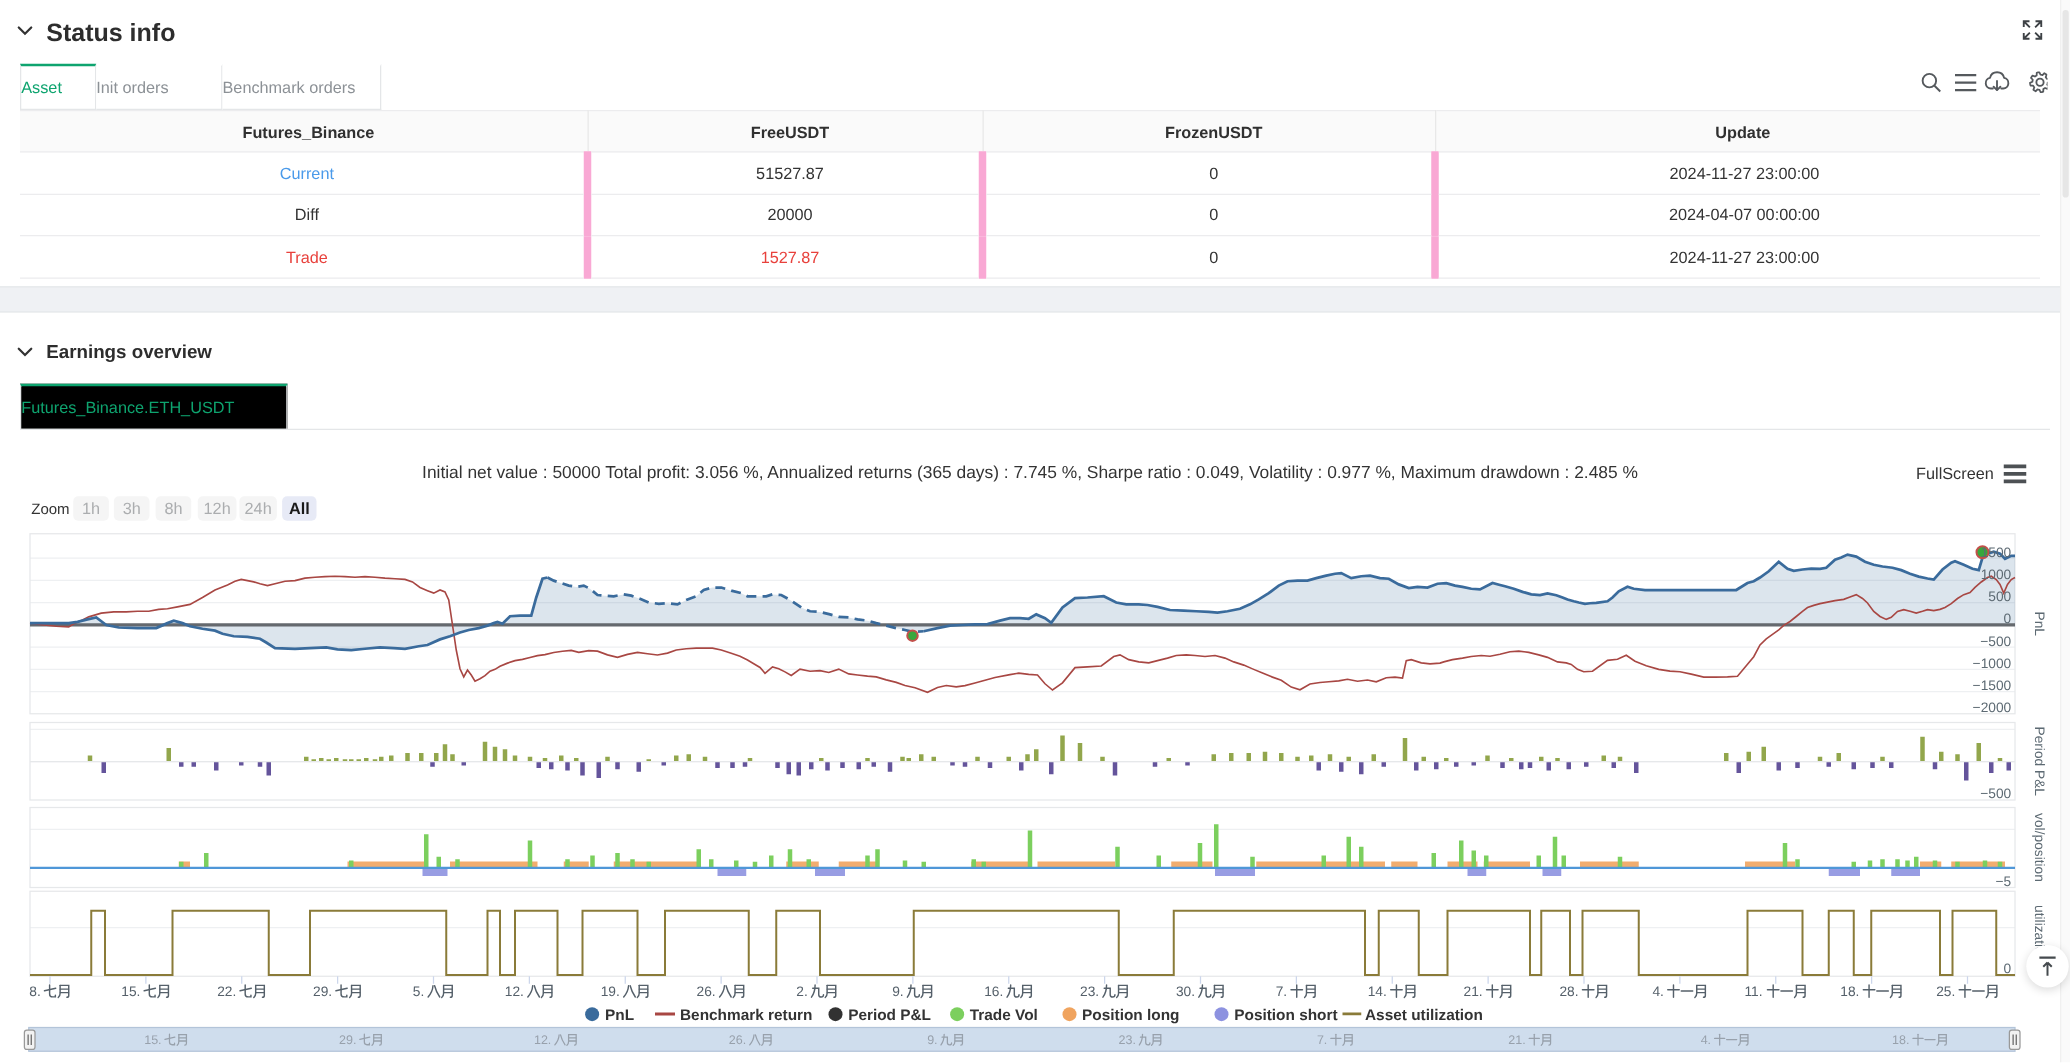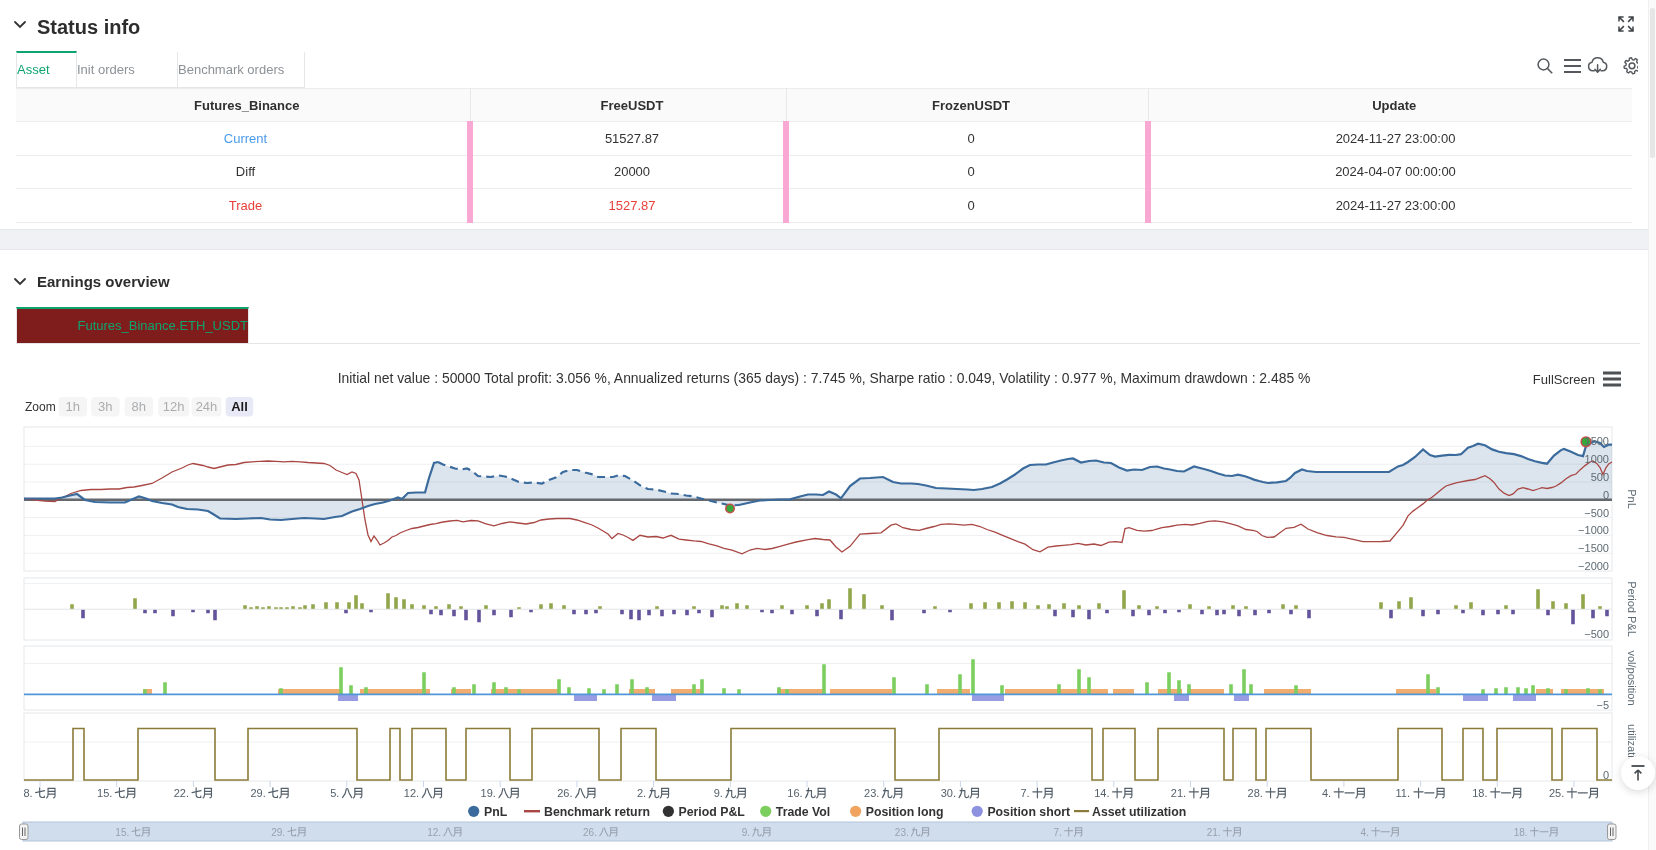--- a/index.html
+++ b/index.html
@@ -88,21 +88,21 @@
       </tr>
 </tbody>
   </table>
 
 <div class="divider" style="top:229px;height:19px"></div>
 
 <svg class="abs" style="left:13px;top:276px" width="14" height="12" viewBox="0 0 14 12">
     <path d="M2 3l5 5 5-5" stroke="#333" stroke-width="1.8" fill="none" stroke-linecap="round"></path>
   </svg>
 <div class="abs sechead" style="left:37px;top:273px;font-size:15px">Earnings overview</div>
-<div class="abs" style="left:16px;top:307px;width:233px;height:37px;box-sizing:border-box;border:1px solid #e4e6e8;border-top:2px solid #0ea46f;background:#7f1d1d;color:#0ea46f;font-size:13px;text-align:right;line-height:34px">Futures_Binance.ETH_USDT</div>
+<div class="abs" style="left:16px;top:307px;width:214px;height:37px;box-sizing:border-box;border:1px solid #e4e6e8;border-top:2px solid #0ea46f;background:#000000;color:#0ea46f;font-size:13px;text-align:left;line-height:34px">Futures_Binance.ETH_USDT</div>
 <div class="abs" style="left:16px;top:343px;width:1624px;height:1px;background:#e4e6e8"></div>
 
 <div class="abs" style="left:1648px;top:0;width:8px;height:850px;background:#fafafa;border-left:1px solid #f0f0f0"></div>
 <div class="abs" style="left:1649.5px;top:8px;width:5px;height:150px;background:#e6e6e6;border-radius:3px"></div>
 
 <svg class="abs" style="left:0;top:0" width="1656" height="850" viewBox="0 0 1656 850">
 <defs>
 <g id="g7" stroke="currentColor" stroke-width="1.15" fill="none" stroke-linecap="round">
  <path d="M0.6 5.4 L9.6 3.4"></path>
         <path d="M4.7 0.7 V7.9 Q4.7 10.3 7.1 10.3 L9.3 10.3 L9.3 8.9"></path>

